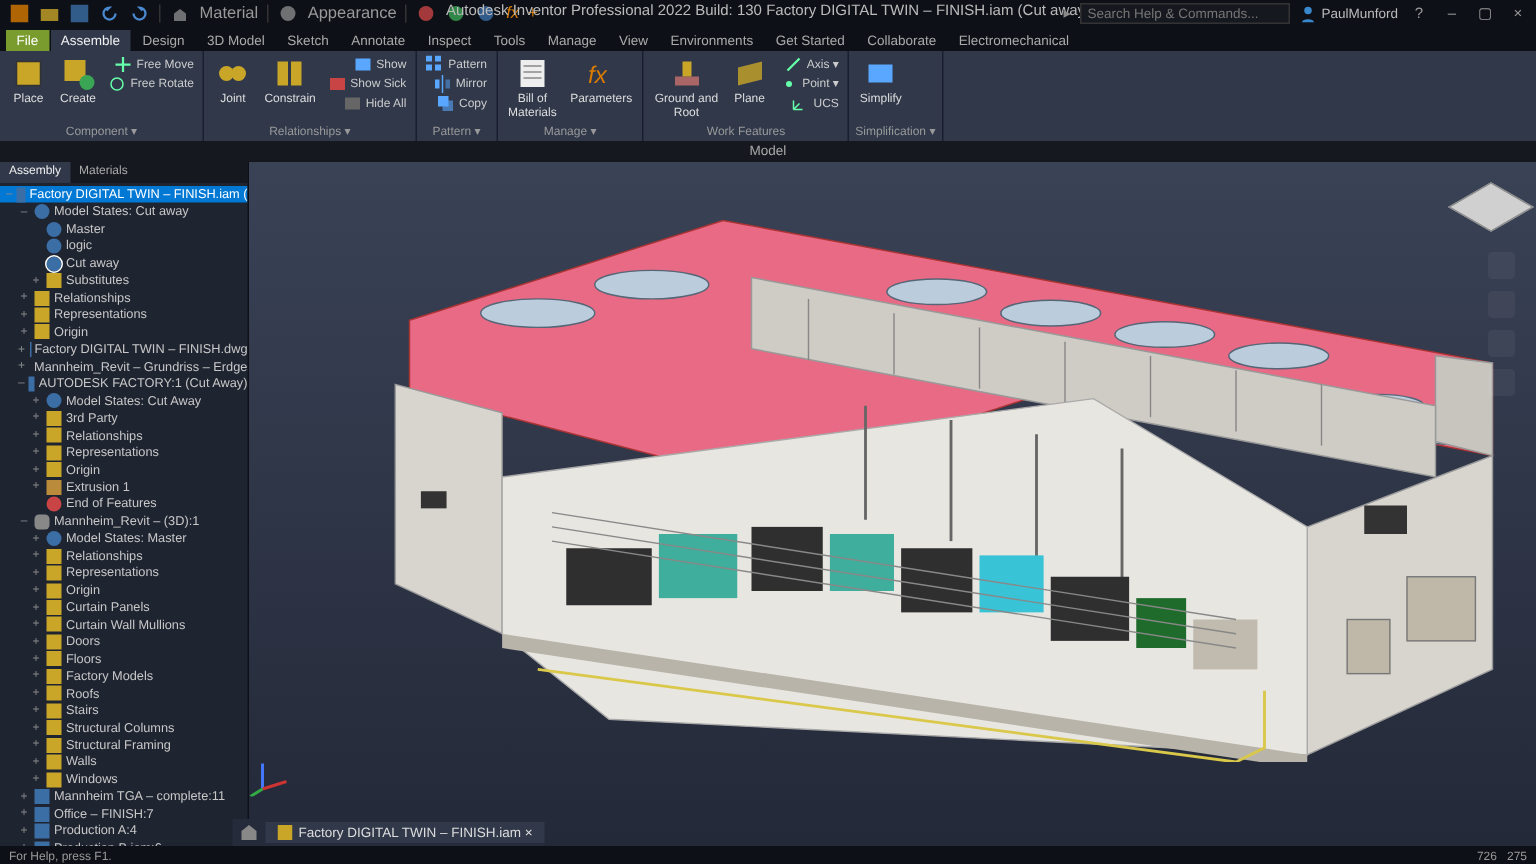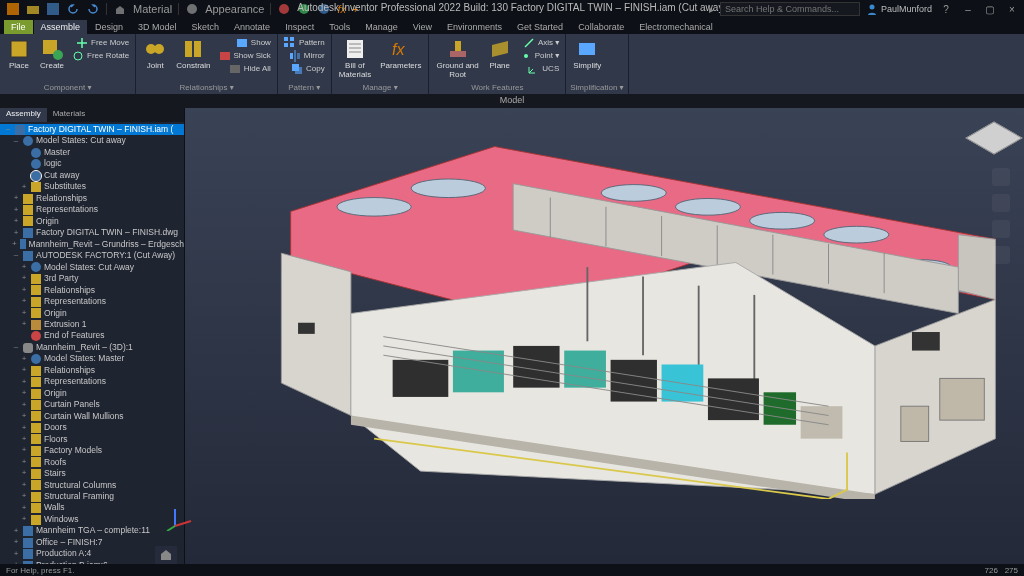--- a/index.html
+++ b/index.html
@@ -29,21 +29,21 @@
   .panel-title { font-size: 8px; color: #999; text-align: center; padding-top: 1px; }
   .big-btn { display: flex; flex-direction: column; align-items: center; gap: 1px; padding: 1px 3px; }
   .big-btn .ico { width: 24px; height: 24px; display: flex; align-items: center; justify-content: center; }
   .big-btn .lbl { font-size: 8px; color: #ddd; text-align: center; line-height: 1.1; }
   .small-btn { display: flex; align-items: center; gap: 3px; font-size: 8px; color: #ccc; padding: 0 2px; height: 13px; }
   .small-ico { width: 12px; height: 12px; display: inline-block; }
   .col { display: flex; flex-direction: column; gap: 0; align-items: flex-end; }
 
   
   .workarea { position: absolute; top: 108px; bottom: 12px; left: 0; right: 0; display: flex; }
-  .tree-panel { width: 185px; background: #1f2431; border-right: 1px solid #0d1117; display: flex; flex-direction: column; }
+  .tree-panel { width: 166px; background: #1f2431; border-right: 1px solid #0d1117; display: flex; flex-direction: column; }
   .tree-tabs { height: 14px; display: flex; background: #15181f; font-size: 8px; }
   .tree-tab { padding: 1px 6px; color: #aaa; }
   .tree-tab.active { background: #30384a; color: #eee; }
   .tree { flex: 1; overflow: hidden; padding: 2px 0; font-size: 8.5px; line-height: 1.35; }
   .node { display: flex; align-items: center; gap: 3px; padding-left: 4px; white-space: nowrap; color: #c8c8c8; }
   .node .tw { width: 8px; text-align: center; color: #888; font-size: 8px; }
   .node .fico { width: 10px; height: 10px; display: inline-block; }
   .l1 { padding-left: 12px; } .l2 { padding-left: 20px; }
   .node.hl { background: #0078d4; color: #fff; }
   .folder { background: #c9a528; }
@@ -689,20 +689,26 @@
 <svg class="axis-tripod" viewBox="0 0 30 30">
   <line x1="10" y1="25" x2="10" y2="8" stroke="#4477ff" stroke-width="2"></line>
   <line x1="10" y1="25" x2="26" y2="20" stroke="#cc3333" stroke-width="2"></line>
   <line x1="10" y1="25" x2="2" y2="30" stroke="#33aa44" stroke-width="2"></line>
 </svg>
 
 <div class="doc-tabs">
   <svg width="14" height="14" style="margin:0 4px">
       <path d="M2 12V6l5-4 5 4v6z" fill="#888"></path>
     </svg>
+  <div class="doc-tab">
+    <svg width="10" height="10">
+        <rect width="10" height="10" fill="#c9a528"></rect>
+      </svg>
+    <span>Factory DIGITAL TWIN – FINISH.iam ×</span>
+  </div>
 </div>
 
 <div class="status">
   <span>For Help, press F1.</span>
   <span>
     <span>726</span>&nbsp;&nbsp;
     <span>275</span>
   </span>
 </div>
 

